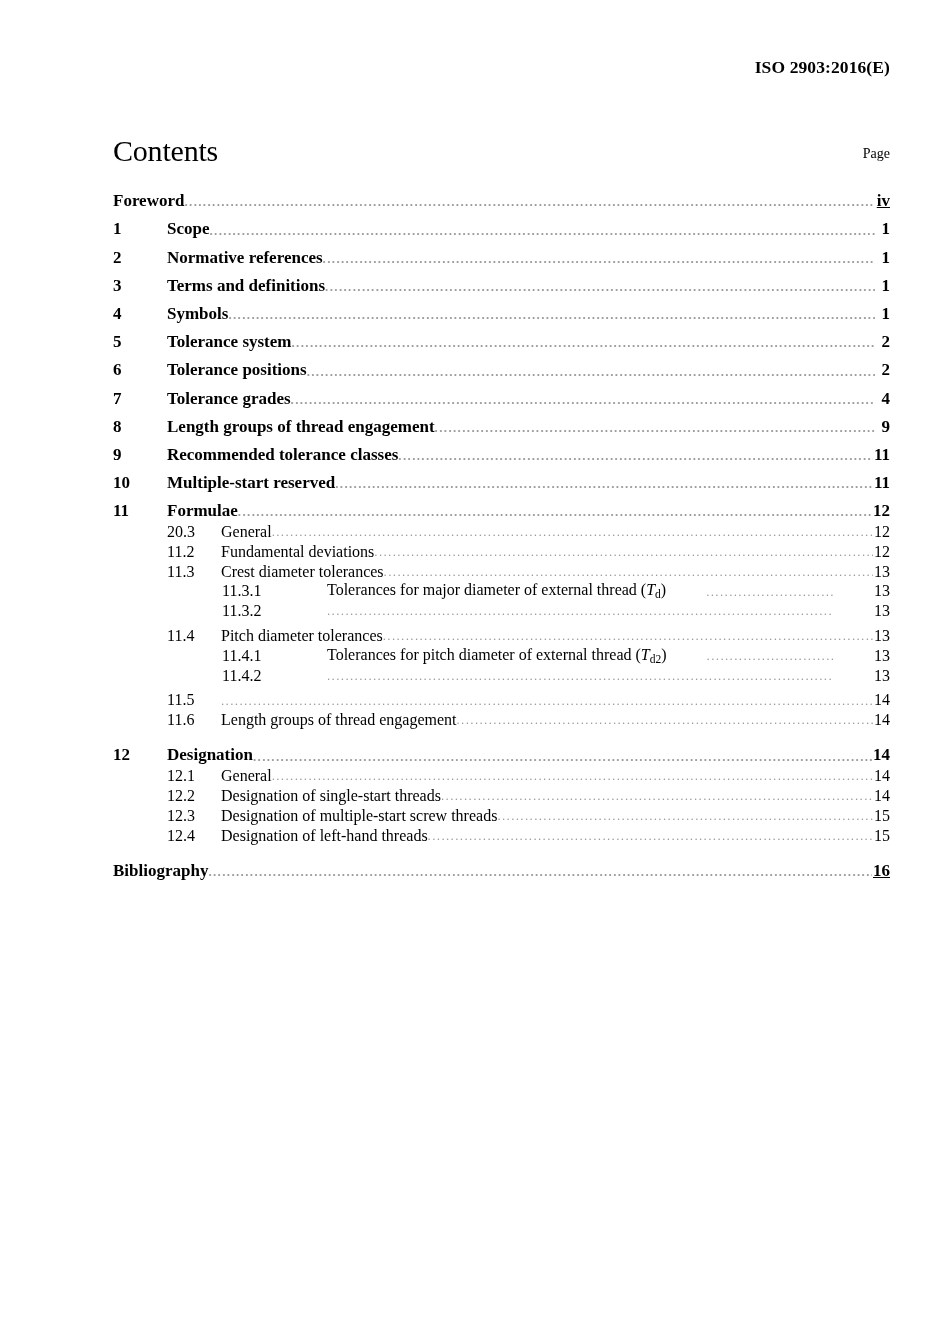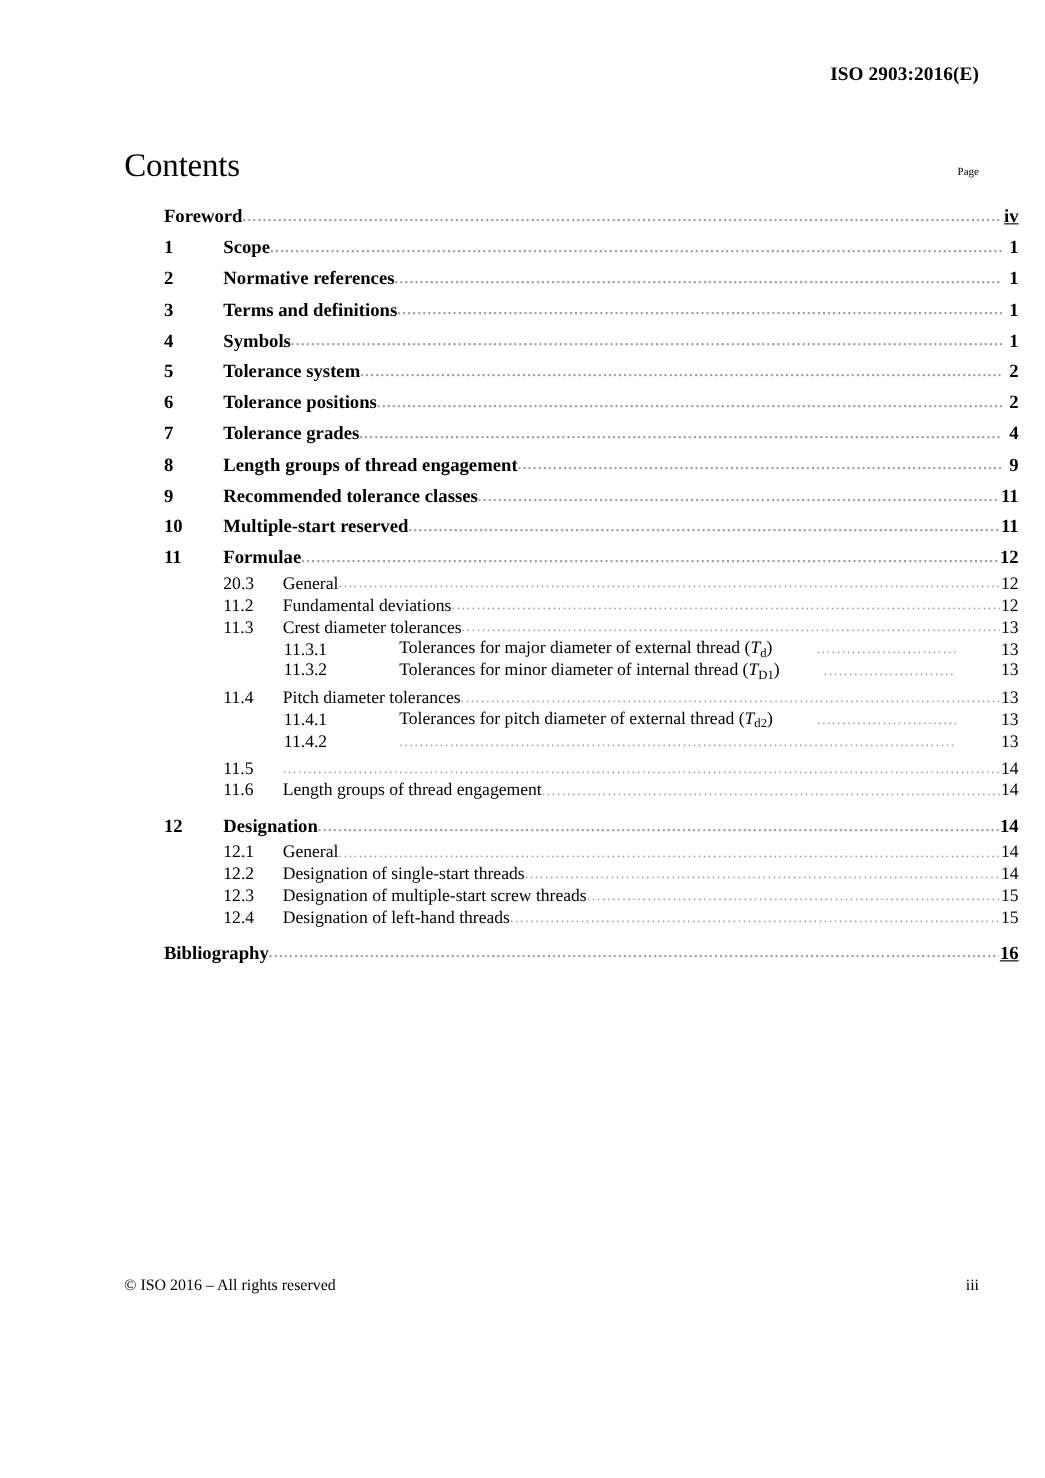--- a/index.html
+++ b/index.html
@@ -49,38 +49,37 @@
     bottom: 0;
     font-size: 30px;
     font-weight: normal;
     letter-spacing: -0.2px;
     line-height: 1;
   }
   .page-label {
     position: absolute;
     right: 0;
     bottom: 4px;
-    font-size: 10px;
+    font-size: 14px;
     font-weight: normal;
   }
 
   
   .toc {
     position: absolute;
     top: 183px;
     left: 113px;
     width: 777px;
   }
 
   .toc-row {
     display: flex;
-    align-items: center;
+    align-items: flex-end;
     width: 100%;
     white-space: nowrap;
-    margin-left: 36px;
   }
 
   .num {
     flex: 0 0 auto;
     text-align: left;
   }
   .txt {
     flex: 0 0 auto;
   }
   .leader {
@@ -280,21 +279,20 @@
         <span class="pg">13</span>
       </div>
       <div class="toc-row lvl3">
         <span class="num">11.3.1</span>
         <span class="txt">Tolerances for major diameter of external thread (<span class="sym">T<span class="sub">d</span></span>)</span>
         <span class="leader"></span>
         <span class="pg">13</span>
       </div>
       <div class="toc-row lvl3">
         <span class="num">11.3.2</span>
-        <span class="txt">Tolerances for minor diameter of internal thread (<span class="sym">T<span class="sub">D1</span></span>)</span>
         <span class="leader"></span>
         <span class="pg">13</span>
       </div>
       <div class="toc-row lvl2 gap-before-sm">
         <span class="num">11.4</span>
         <span class="txt">Pitch diameter tolerances</span>
         <span class="leader"></span>
         <span class="pg">13</span>
       </div>
       <div class="toc-row lvl3">
@@ -350,18 +348,14 @@
         <span class="pg">15</span>
       </div>
       <div class="toc-row lvl0 gap-before">
         <span class="num"></span>
         <span class="txt">Bibliography</span>
         <span class="leader"></span>
         <span class="pg">16</span>
       </div>
     </div>
 
-  <div class="doc-footer">
-    <div class="footer-left">© ISO 2016 – All rights reserved</div>
-    <div class="footer-right">iii</div>
-  </div>
 
 </div>
 
 </body></html>

